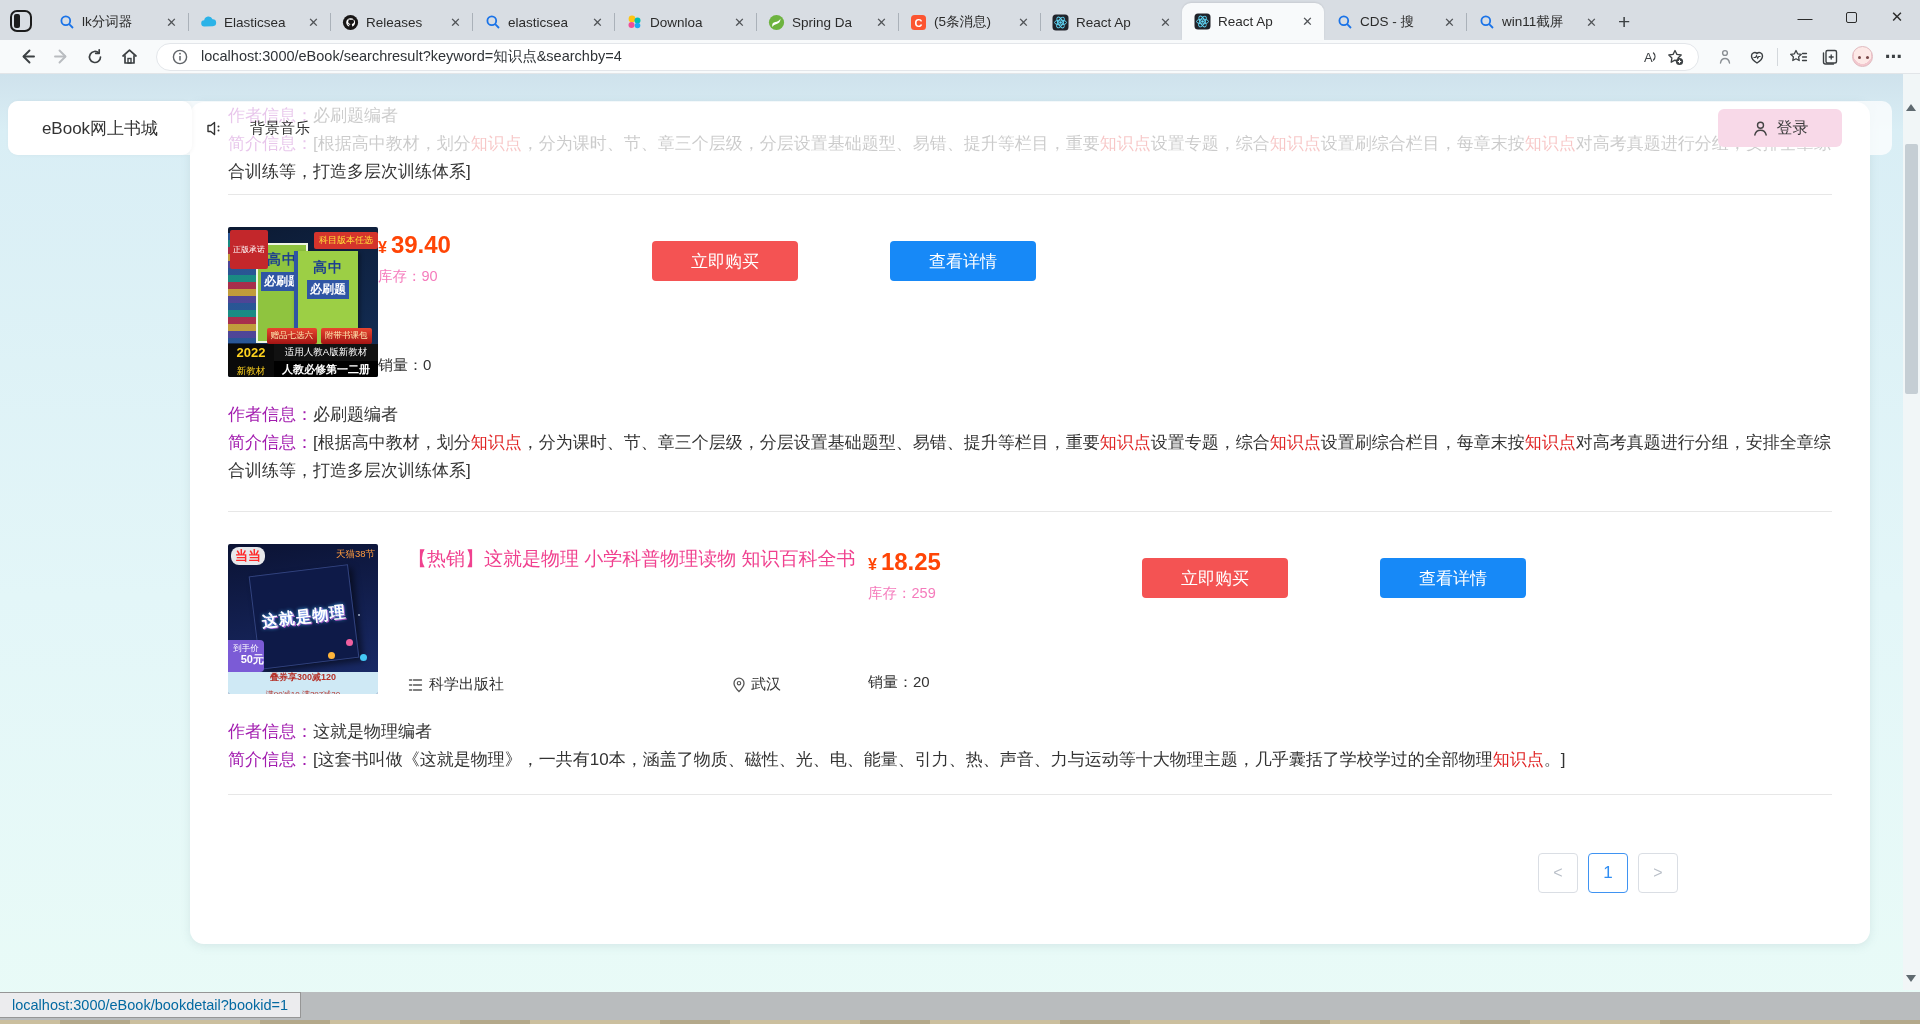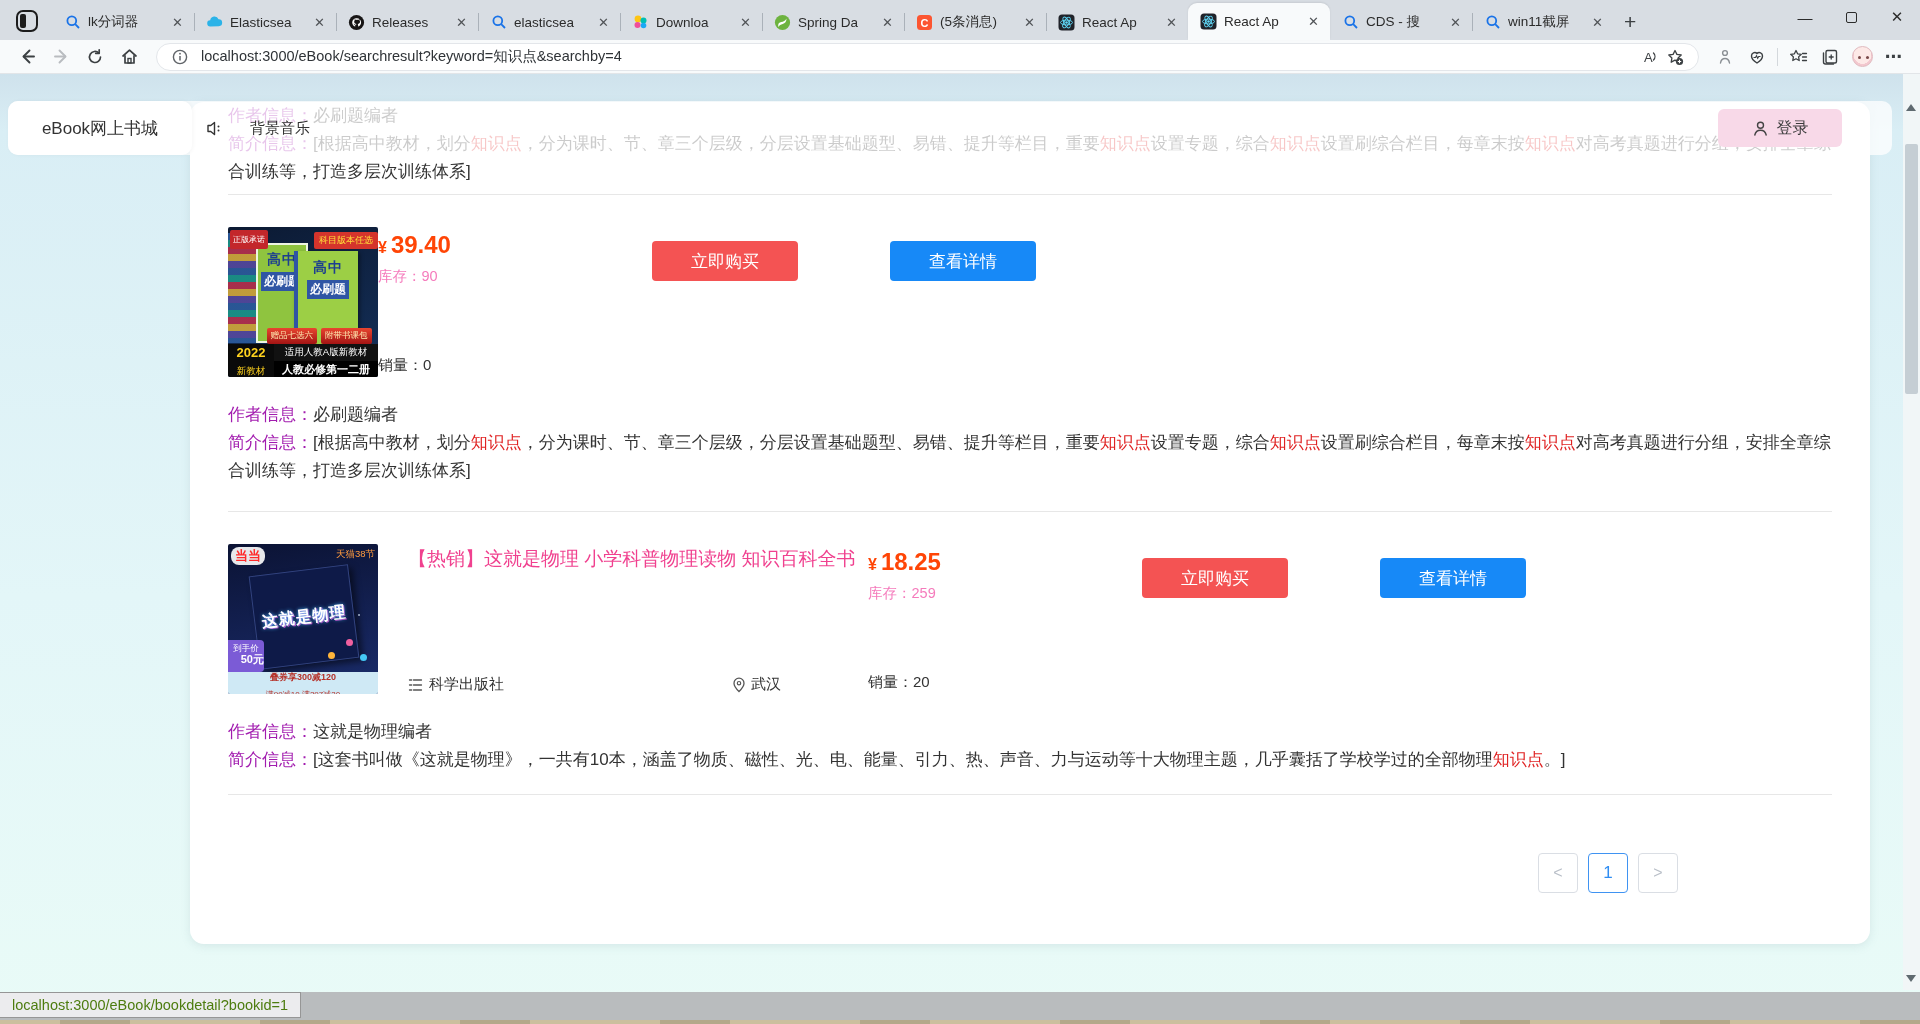--- a/index.html
+++ b/index.html
@@ -1,21 +1,21 @@
 <!DOCTYPE html>
 <html><head>
 <meta charset="utf-8">
 <style>
   * { margin:0; padding:0; box-sizing:border-box; }
   html,body { width:1920px; height:1024px; overflow:hidden; }
   body { font-family:"Liberation Sans","DejaVu Sans",sans-serif; font-size:16px; color:#333; }
   .stage { position:relative; width:1920px; height:1024px; background:#d8dde3; }
 
   
-  .tabbar { height:40px; background:#d8dde3; display:flex; align-items:flex-end; padding-left:10px; }
+  .tabbar { height:40px; background:#d8dde3; display:flex; align-items:flex-end; padding-left:4px; }
   .ws-icon { width:22px; height:22px; border:2.6px solid #1c1c1c; border-radius:7px; margin:0 14px 8px 6px; position:relative; flex:none; }
   .ws-icon::after { content:''; position:absolute; left:2px; top:2px; bottom:2px; width:6px; background:#1c1c1c; border-radius:2px; }
   .tab { width:142px; height:36px; display:flex; align-items:center; gap:7px; padding:0 8px 0 12px; font-size:13.5px; color:#2b2b2b; position:relative; flex:none; cursor:default; }
   .tab:not(.active)+.tab:not(.active)::before { content:''; position:absolute; left:0; top:9px; bottom:9px; width:1px; background:#aab1b9; }
   .tab.active { background:#f8fafb; border-radius:9px 9px 0 0; height:37px; box-shadow:0 -1px 2px rgba(0,0,0,.08); }
   .tab-label { flex:1; white-space:nowrap; overflow:hidden; }
   .tab-close { font-size:13px; color:#505357; padding:0 3px; flex:none; }
   .fav { width:17px; height:17px; flex:none; display:flex; align-items:center; justify-content:center; }
   .newtab { font-size:21px; color:#3c4043; margin:0 0 8px 10px; flex:none; line-height:1; }
   .win-controls { margin-left:auto; display:flex; align-self:flex-start; }
@@ -77,31 +77,31 @@
   
   .scrollbar { position:absolute; right:0; top:0; width:17px; bottom:34px; background:#f1f6f7; z-index:6; }
   .sb-arrow { position:absolute; left:3px; width:0; height:0; border-left:5px solid transparent; border-right:5px solid transparent; }
   .sb-up { top:30px; border-bottom:7px solid #5f6a70; }
   .sb-down { bottom:8px; border-top:7px solid #5f6a70; }
   .sb-thumb { position:absolute; left:2px; width:13px; top:70px; height:250px; background:#c5ced4; border-radius:2px; }
 
   
   .strip-gray { position:absolute; left:0; right:0; bottom:4px; height:28px; background:#b9bcbe; z-index:7; }
   .strip-tan { position:absolute; left:0; right:0; bottom:0; height:4px; background:repeating-linear-gradient(90deg,#cbbf9e 0 60px,#b3a88a 60px 130px,#cbbf9e 130px 200px); z-index:8; }
-  .status-tip { position:absolute; left:0; bottom:6px; height:26px; background:#ececee; border:1px solid #969696; border-left:none; display:flex; align-items:center; padding:0 12px; font-size:14.5px; color:#4d7c0f; z-index:9; white-space:nowrap; }
+  .status-tip { position:absolute; left:0; bottom:6px; height:26px; background:#ececee; border:1px solid #969696; border-left:none; display:flex; align-items:center; padding:0 12px; font-size:14.5px; color:#0369a1; z-index:9; white-space:nowrap; }
 
   
   .cover1 { background:linear-gradient(160deg,#0c1a33,#14305a); }
   .c1-spines { position:absolute; left:0; top:6px; bottom:34px; width:32px; background:repeating-linear-gradient(180deg,#2e5fa3 0 7px,#1c9e8f 7px 14px,#c2314e 14px 21px,#e0b23a 21px 28px,#5a4ba5 28px 35px); opacity:.85; }
   .c1-bookA { position:absolute; left:28px; top:16px; width:52px; height:100px; background:#8fc43f; border:2px solid #eef5e2; padding-top:6px; text-align:center; }
   .c1-bookB { position:absolute; left:66px; top:24px; width:64px; height:106px; background:#9ccf45; border-left:4px solid #2f55a4; box-shadow:2px 2px 4px rgba(0,0,0,.4); padding-top:8px; text-align:center; }
   .c1-t1 { display:block; color:#1d3f8f; font-weight:bold; font-size:14px; letter-spacing:1px; }
   .c1-t2 { display:inline-block; margin-top:3px; color:#fff; background:#2f55a4; font-weight:bold; font-size:12px; padding:1px 3px; }
   .c1-banner { position:absolute; right:0; top:5px; background:#d5342c; color:#ffe13a; font-size:9px; padding:2px 5px; border-radius:2px; }
-  .c1-stamp { position:absolute; left:2px; top:3px; background:#c3272b; color:#fff; font-size:8px; padding:4px 3px; border-radius:2px; }
+  .c1-stamp { position:absolute; left:2px; top:3px; background:#c3272b; color:#fff; font-size:8px; padding:14px 3px; border-radius:2px; }
   .c1-ribbons { position:absolute; left:34px; right:2px; bottom:33px; display:flex; gap:4px; justify-content:center; }
   .c1-ribbons span { background:linear-gradient(180deg,#e8452f,#a31414); color:#ffe9b0; font-size:8.5px; padding:2px 4px; border-radius:2px; white-space:nowrap; }
   .c1-strip1 { position:absolute; left:46px; right:0; bottom:16px; height:17px; background:#111; color:#fff; font-size:9.5px; display:flex; align-items:center; justify-content:center; white-space:nowrap; }
   .c1-strip2 { position:absolute; left:46px; right:0; bottom:0; height:16px; background:#000; color:#fff; font-weight:bold; font-size:11px; display:flex; align-items:center; justify-content:center; white-space:nowrap; }
   .c1-year { position:absolute; left:0; bottom:0; width:46px; height:33px; background:#0a0a0a; color:#ffd21e; text-align:center; line-height:1.1; padding-top:2px; }
   .c1-year b { font-size:13px; display:block; }
   .c1-year i { font-style:normal; font-size:9.5px; }
 
   
   .cover2 { background:linear-gradient(170deg,#0b1334,#16255c 70%,#1b2d6b); }

